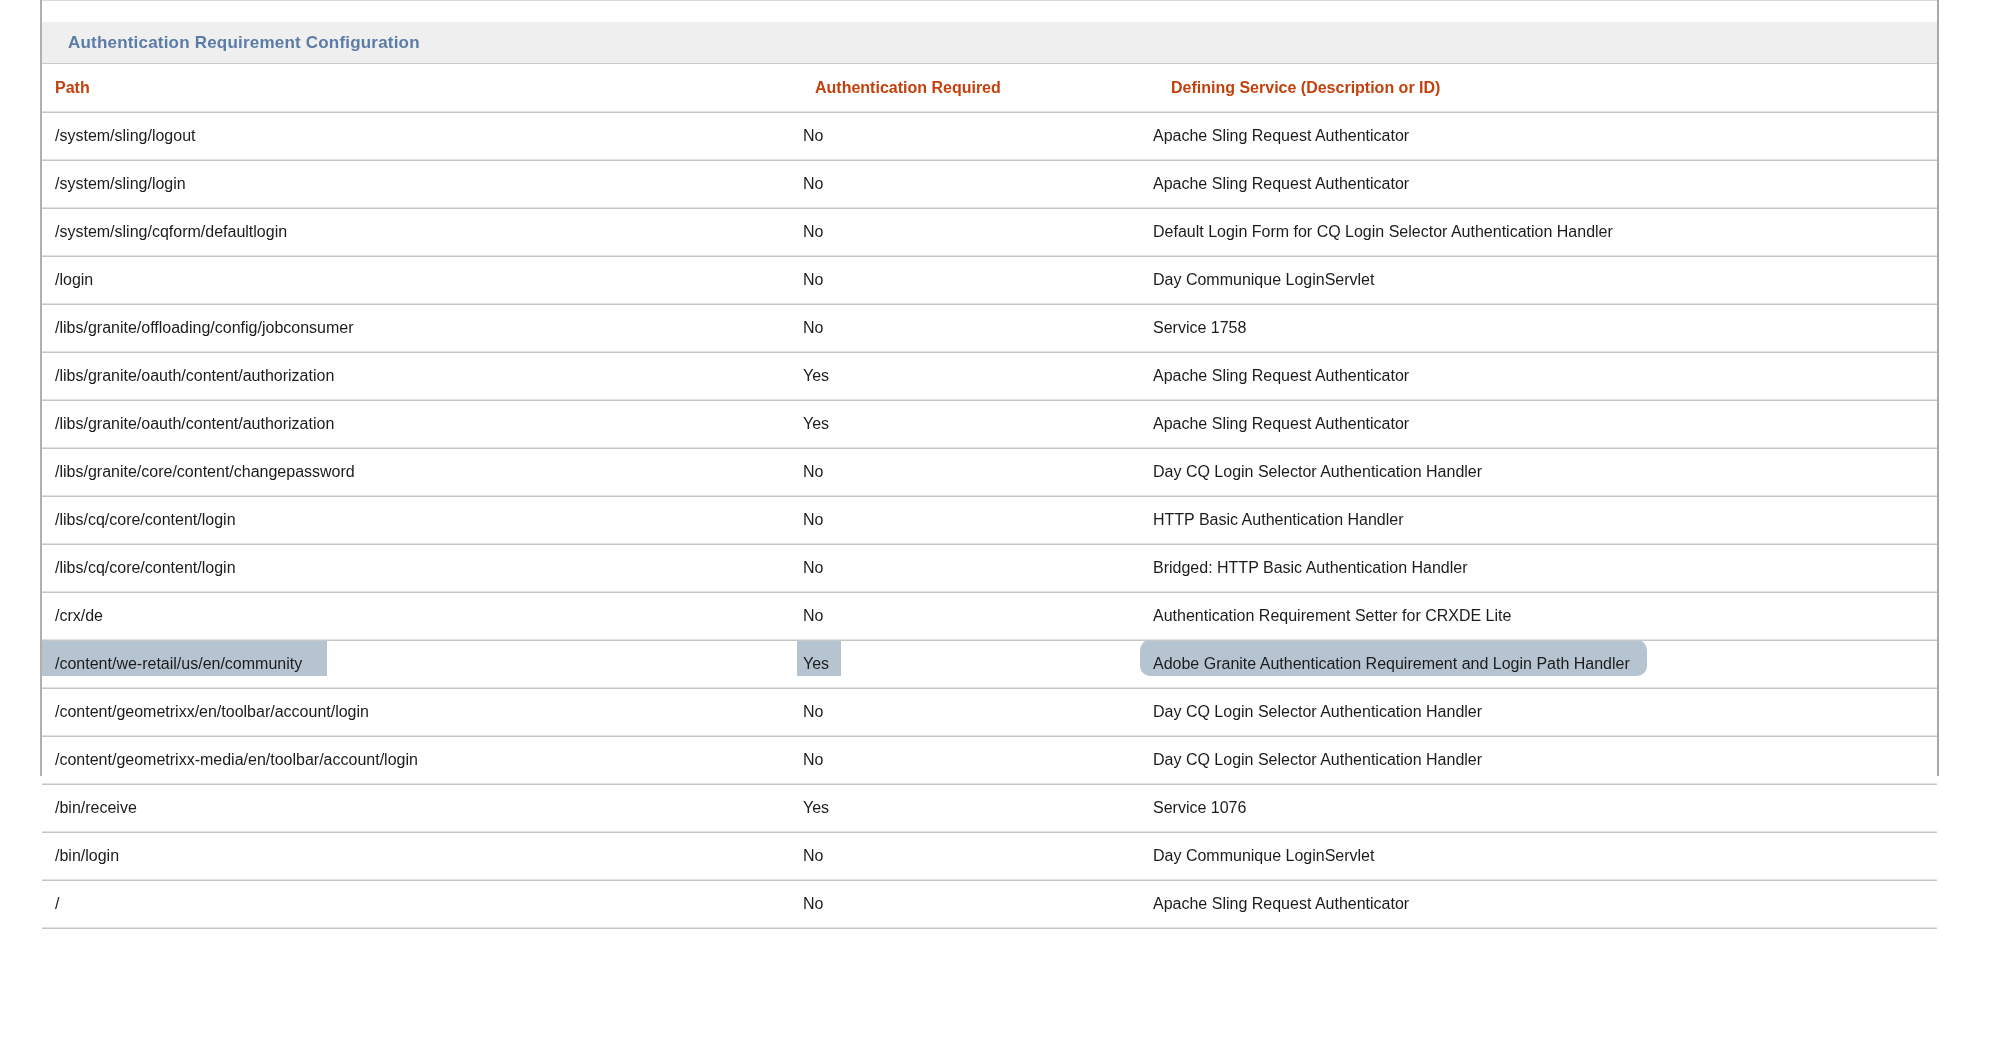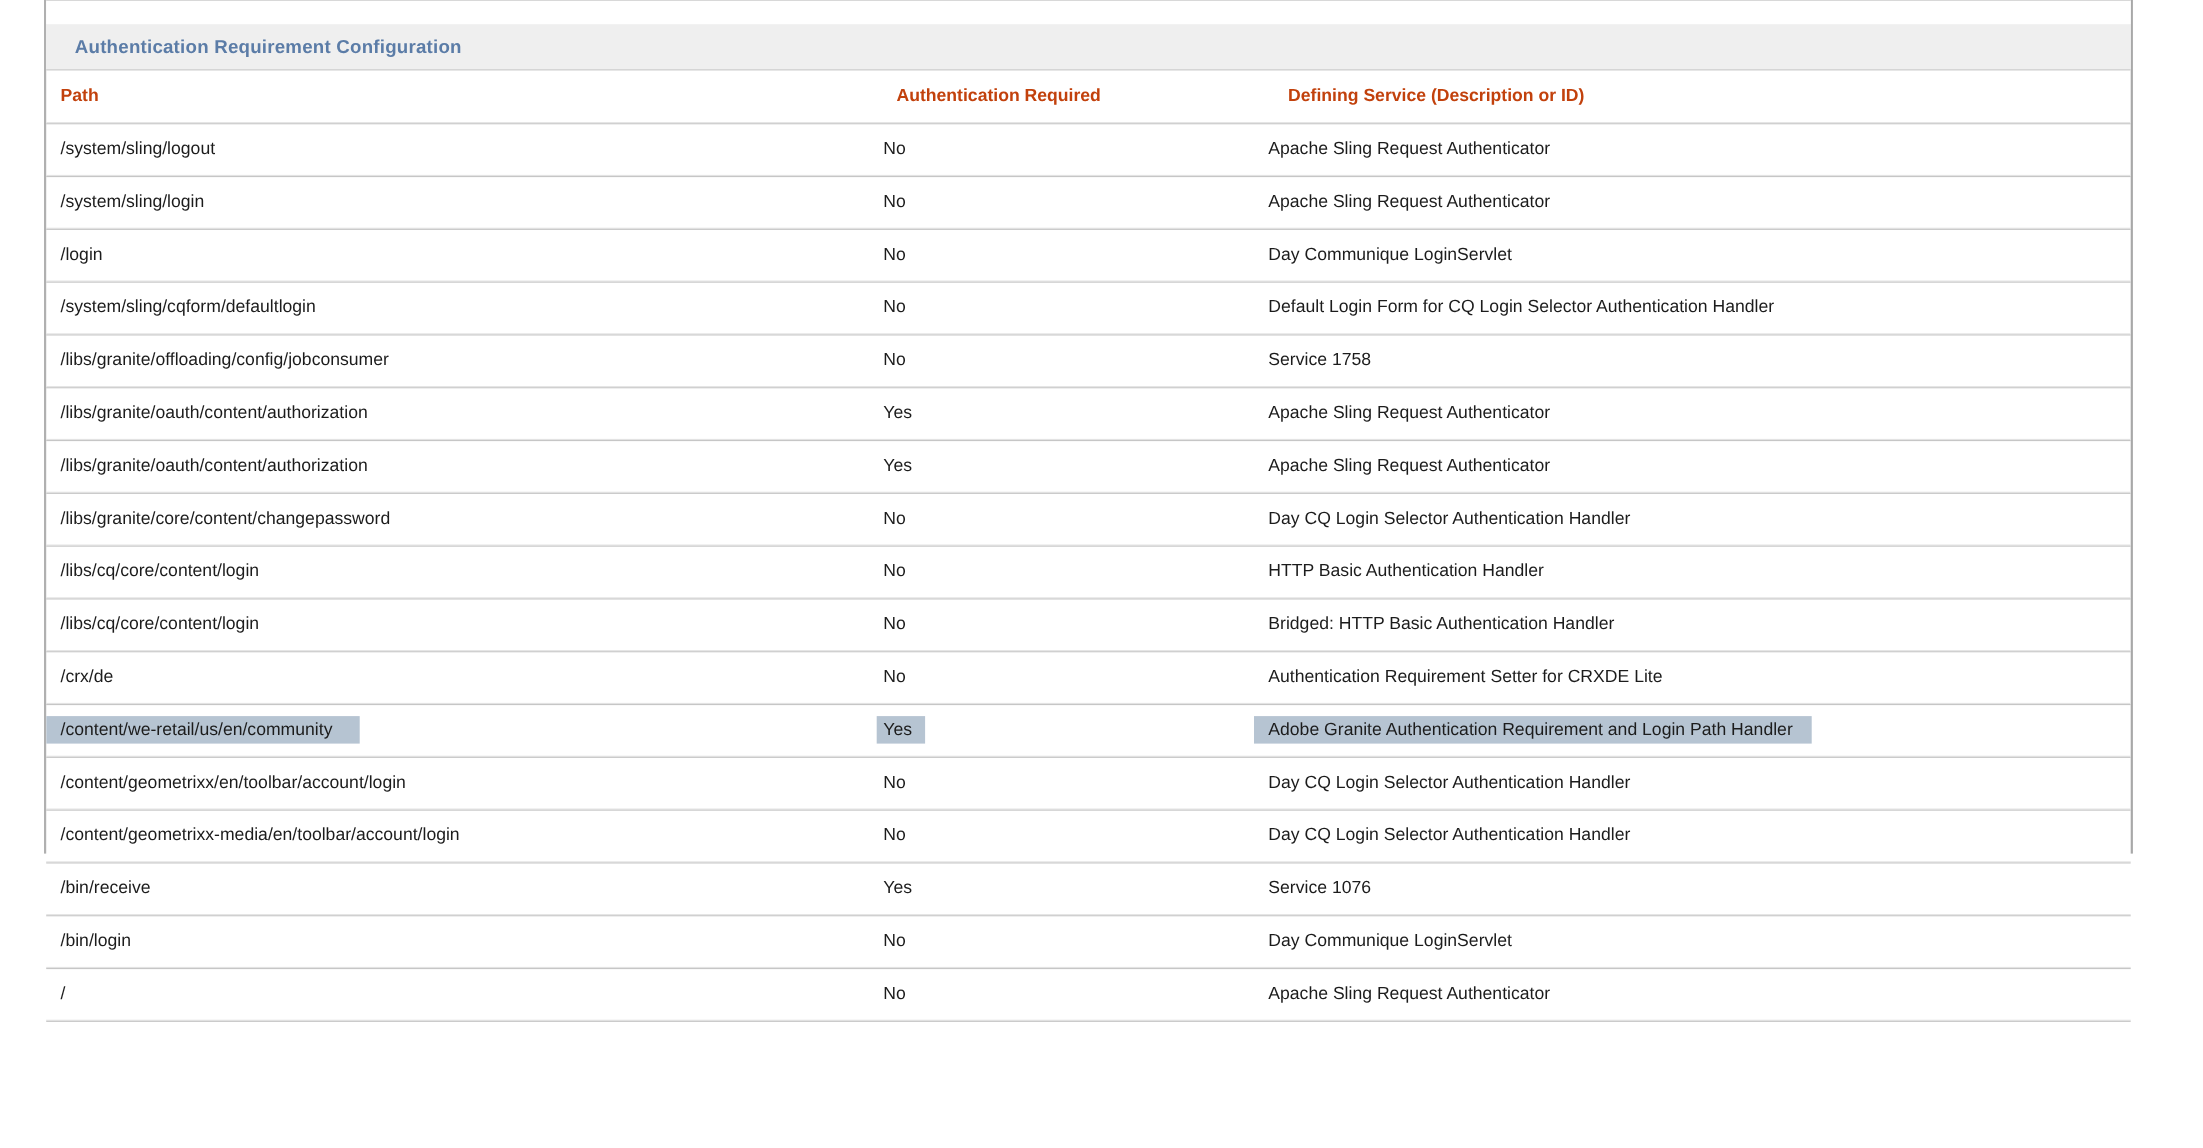--- a/index.html
+++ b/index.html
@@ -77,37 +77,38 @@
   }
   table.auth-table thead th.h-auth    { padding-left: 25px; }
   table.auth-table thead th.h-service { padding-left: 31px; }
   tr.filler-row td {
     border-bottom: none;
     height: 18px;
   }
   
   tr.selected .hl {
     background: #b6c4d2;
-    padding-top: 4px;
+    padding-top: 15px;
     padding-bottom: 4px;
   }
   tr.selected td.cell-path .hl {
     margin-left: -13px;
     padding-left: 13px;
     padding-right: 25px;
   }
   tr.selected td.cell-auth .hl {
     margin-left: -6px;
     padding-left: 6px;
     padding-right: 12px;
   }
   tr.selected td.cell-service .hl {
     margin-left: -13px;
     padding-left: 13px;
     padding-right: 17px;
+    border-radius: 10px;
   }
 </style>
 </head>
 <body>
 
 <div class="viewport">
   <div class="panel">
     <div class="top-hairline"></div>
     <div class="pre-title-gap"></div>
 
@@ -131,28 +132,28 @@
     <td class="cell-path"><span class="hl">/system/sling/logout</span></td>
     <td class="cell-auth"><span class="hl">No</span></td>
     <td class="cell-service"><span class="hl">Apache Sling Request Authenticator</span></td>
   </tr>
           <tr>
     <td class="cell-path"><span class="hl">/system/sling/login</span></td>
     <td class="cell-auth"><span class="hl">No</span></td>
     <td class="cell-service"><span class="hl">Apache Sling Request Authenticator</span></td>
   </tr>
           <tr>
+    <td class="cell-path"><span class="hl">/system/sling/cqform/defaultlogin</span></td>
+    <td class="cell-auth"><span class="hl">No</span></td>
+    <td class="cell-service"><span class="hl">Default Login Form for CQ Login Selector Authentication Handler</span></td>
+  </tr>
+          <tr>
     <td class="cell-path"><span class="hl">/login</span></td>
     <td class="cell-auth"><span class="hl">No</span></td>
     <td class="cell-service"><span class="hl">Day Communique LoginServlet</span></td>
-  </tr>
-          <tr>
-    <td class="cell-path"><span class="hl">/system/sling/cqform/defaultlogin</span></td>
-    <td class="cell-auth"><span class="hl">No</span></td>
-    <td class="cell-service"><span class="hl">Default Login Form for CQ Login Selector Authentication Handler</span></td>
   </tr>
           <tr>
     <td class="cell-path"><span class="hl">/libs/granite/offloading/config/jobconsumer</span></td>
     <td class="cell-auth"><span class="hl">No</span></td>
     <td class="cell-service"><span class="hl">Service 1758</span></td>
   </tr>
           <tr>
     <td class="cell-path"><span class="hl">/libs/granite/oauth/content/authorization</span></td>
     <td class="cell-auth"><span class="hl">Yes</span></td>
     <td class="cell-service"><span class="hl">Apache Sling Request Authenticator</span></td>

